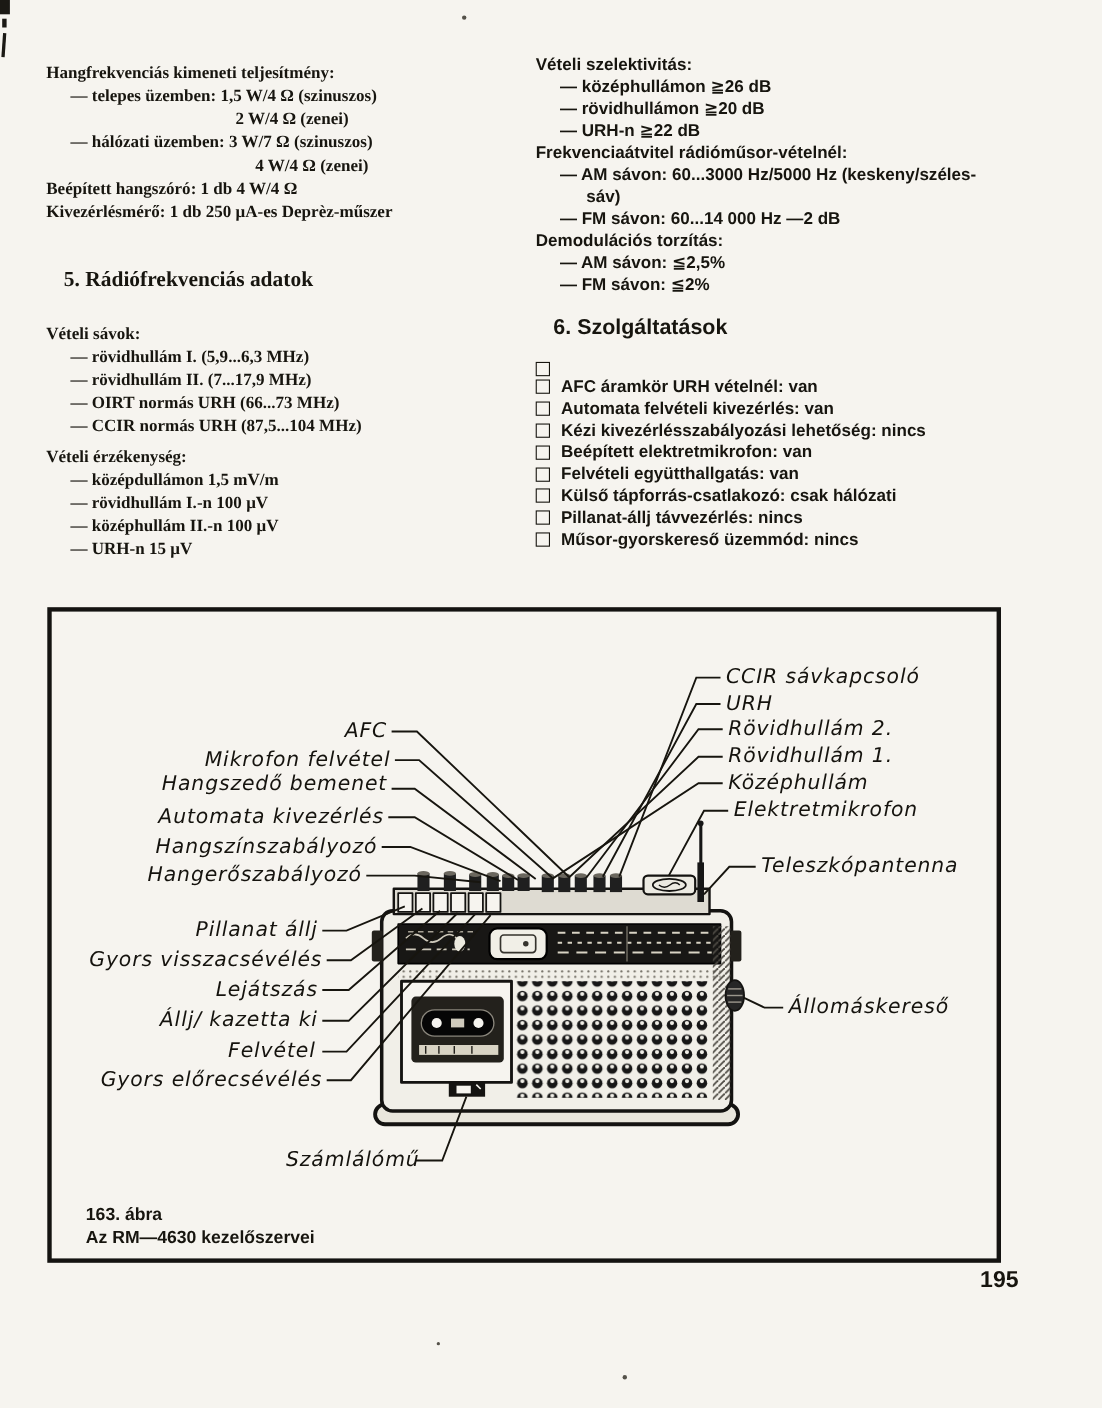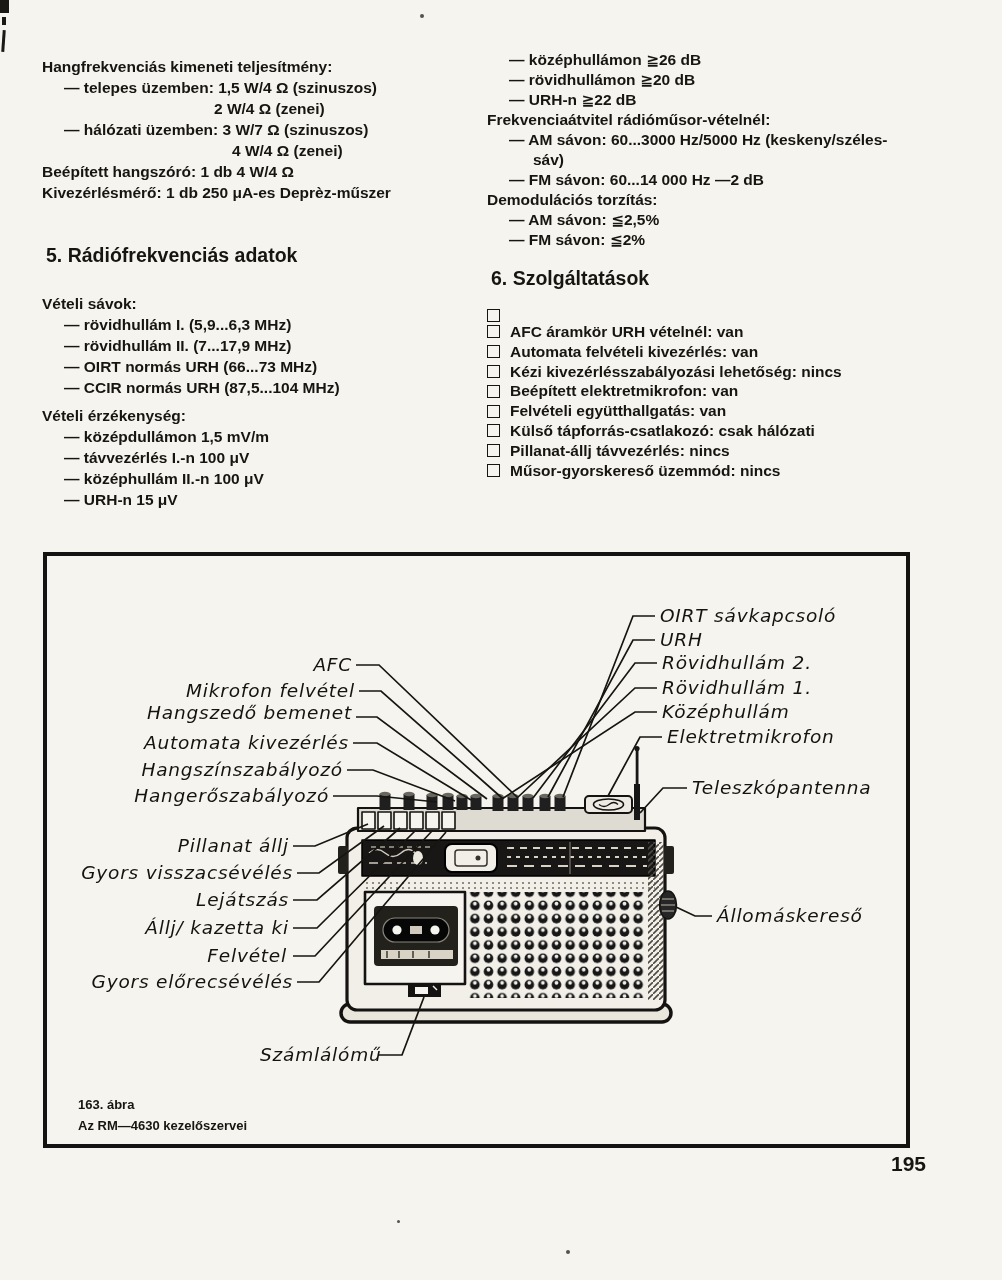--- a/index.html
+++ b/index.html
@@ -3,49 +3,49 @@
 <meta charset="utf-8">
 <style>
   html,body{margin:0;padding:0;}
   body{
     width:1002px;height:1280px;position:relative;
     background:#f6f4ef;
     font-family:"Liberation Sans","DejaVu Sans",sans-serif;
     color:#17150f;overflow:hidden;
   }
   .col{position:absolute;font-weight:700;}
-  .col-left{left:42px;top:56px;width:448px;font-size:15.5px;line-height:21px;}
+  .col-left{left:42px;top:56px;width:448px;font-size:15.5px;line-height:21px;font-family:Liberation Serif, serif;}
   .col-right{left:487px;top:50px;width:480px;font-size:15.5px;line-height:20px;}
   .spec-title{font-weight:700;}
   .spec-line{white-space:nowrap;}
   .ind1{padding-left:22px;}
   .ind2{padding-left:46px;}
   .ind3{padding-left:172px;}
   .ind4{padding-left:190px;}
-  .section-title{font-size:19.5px;line-height:24px;font-weight:700;margin:4px;}
+  .section-title{font-size:19.5px;line-height:24px;font-weight:700;margin:16px;}
   .rf-title{margin-top:40px;}
   .bands-title{margin-top:26px;}
   .sens-title{margin-top:7px;}
   .svc-title{margin-top:16px;}
   .checklist{margin-top:19px;}
   .check-item{white-space:nowrap;line-height:19.8px;display:flex;align-items:center;}
   .checkbox{display:inline-block;width:11px;height:11px;border:1.6px solid #17150f;
     margin-right:10px;flex:0 0 auto;background:transparent;}
   
   .figure-box{
     position:absolute;left:43px;top:552px;width:859px;height:588px;
     border:4px solid #141311;background:#f6f4ef;
   }
   .fig-svg{position:absolute;left:0;top:0;}
   .dlabel{
     position:absolute;font-family:"DejaVu Sans",sans-serif;font-style:italic;
     font-size:18.5px;line-height:22px;letter-spacing:0.8px;color:#15130e;white-space:nowrap;
   }
   .dlabel.r{text-align:right;}
-  .caption{position:absolute;left:31px;top:538px;font-weight:700;font-size:13px;line-height:21px;}
+  .caption{position:absolute;left:31px;top:538px;font-weight:700;font-size:16px;line-height:21px;}
   .page-number{position:absolute;right:76px;top:1152px;font-weight:700;font-size:21px;}
   .artifact{position:absolute;background:#1b1914;}
   .a1{left:0;top:0;width:9px;height:13px;}
   .a2{left:2px;top:17px;width:4px;height:8px;}
   .a3{left:2px;top:30px;width:3px;height:22px;transform:rotate(4deg);}
   .dot{position:absolute;background:#55524a;border-radius:50%;}
 </style>
 </head>
 <body>
 
@@ -76,27 +76,28 @@
       <div class="spec-line ind1"><span>— rövidhullám I. (5,9...6,3 MHz)</span></div>
       <div class="spec-line ind1"><span>— rövidhullám II. (7...17,9 MHz)</span></div>
       <div class="spec-line ind1"><span>— OIRT normás URH (66...73 MHz)</span></div>
       <div class="spec-line ind1"><span>— CCIR normás URH (87,5...104 MHz)</span></div>
     </div>
 
   <div class="spec-title sens-title">Vételi érzékenység:</div>
   <div>
 
   <div class="spec-line ind1"><span>— középdullámon 1,5 mV/m</span></div>
-      <div class="spec-line ind1"><span>— távvezérlés I.-n 100 μV</span></div>
+      <div class="spec-line ind1"><span>— rövidhullám I.-n 100 μV</span></div>
       <div class="spec-line ind1"><span>— középhullám II.-n 100 μV</span></div>
       <div class="spec-line ind1"><span>— URH-n 15 μV</span></div>
     </div>
 </div>
 
 <div class="col col-right">
+  <div class="spec-title">Vételi szelektivitás:</div>
   <div>
 
   <div class="spec-line ind1"><span>— középhullámon ≧26 dB</span></div>
       <div class="spec-line ind1"><span>— rövidhullámon ≧20 dB</span></div>
       <div class="spec-line ind1"><span>— URH-n ≧22 dB</span></div>
     </div>
 
   <div class="spec-title">Frekvenciaátvitel rádióműsor-vételnél:</div>
   <div>
 
@@ -328,21 +329,21 @@
     </g>
   </svg>
 
   <div class="dlabel r" style="right:554px;top:98px;">AFC</div>
   <div class="dlabel r" style="right:551px;top:124px;">Mikrofon felvétel</div>
   <div class="dlabel r" style="right:554px;top:146px;">Hangszedő bemenet</div>
   <div class="dlabel r" style="right:557px;top:176px;">Automata kivezérlés</div>
   <div class="dlabel r" style="right:563px;top:203px;margin-left:44px;">Hangszínszabályozó</div>
   <div class="dlabel r" style="right:577px;top:229px;">Hangerőszabályozó</div>
 
-  <div class="dlabel" style="left:613px;top:49px;">OIRT sávkapcsoló</div>
+  <div class="dlabel" style="left:613px;top:49px;">CCIR sávkapcsoló</div>
   <div class="dlabel" style="left:613px;top:73px;">URH</div>
   <div class="dlabel" style="left:615px;top:96px;">Rövidhullám 2.</div>
   <div class="dlabel" style="left:615px;top:121px;">Rövidhullám 1.</div>
   <div class="dlabel" style="left:615px;top:145px;">Középhullám</div>
   <div class="dlabel" style="left:620px;top:170px;">Elektretmikrofon</div>
   <div class="dlabel" style="left:645px;top:221px;text-align:right;">Teleszkópantenna</div>
 
   <div class="dlabel r" style="right:617px;top:279px;">Pillanat állj</div>
   <div class="dlabel r" style="right:613px;top:306px;">Gyors visszacsévélés</div>
   <div class="dlabel r" style="right:617px;top:333px;">Lejátszás</div>

